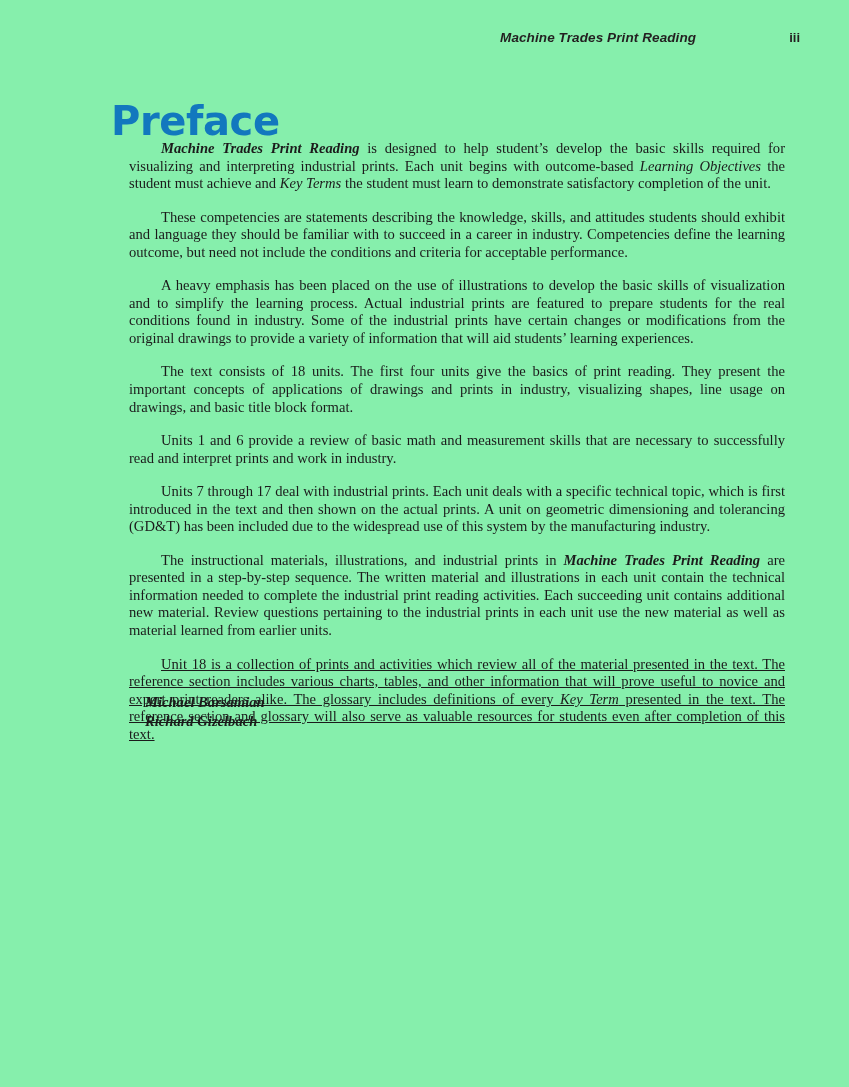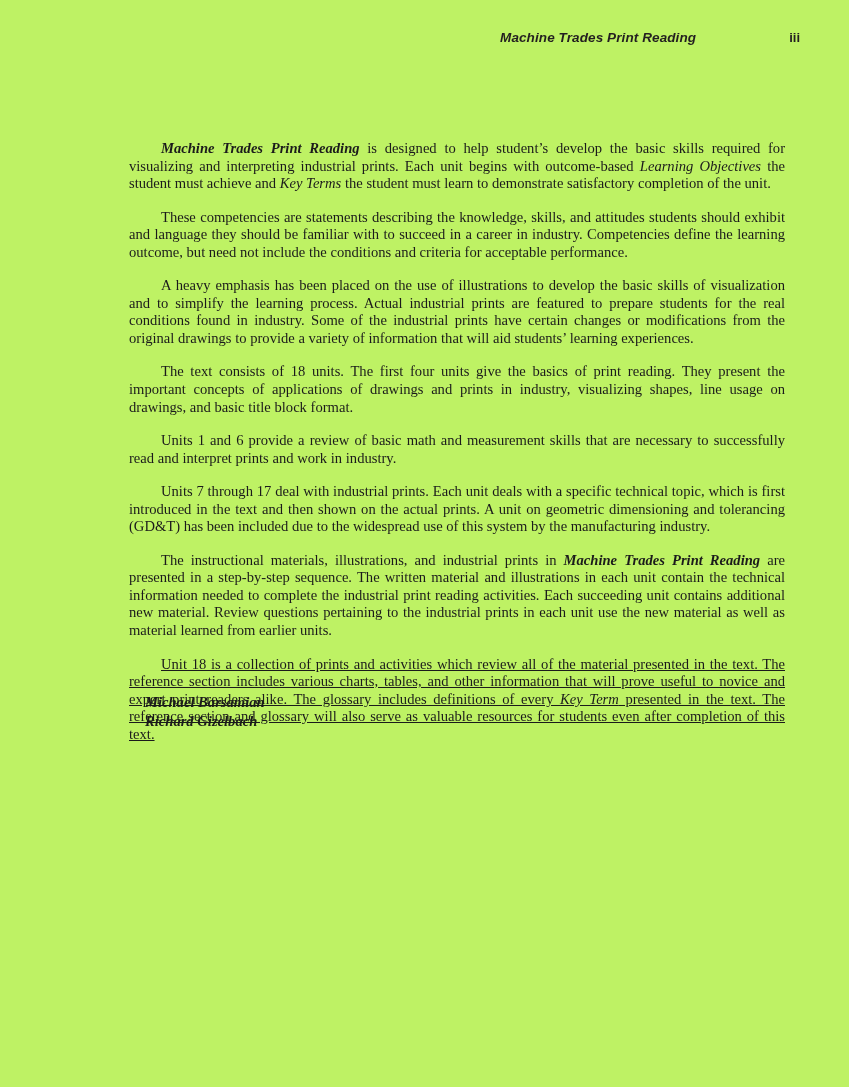--- a/index.html
+++ b/index.html
@@ -99,27 +99,28 @@
     line-height: 18.5px;
     font-weight: bold;
     color: #1b1b1b;
     white-space: nowrap;
     font-style: italic;
   }
 </style>
 </head>
 <body>
 
-<div class="page" style="width: 849px; height: 1087px; background: #bef264; color: rgb(27, 27, 27);">
+<div class="page" style="width: 849px; height: 1087px; background: #86efac; color: rgb(27, 27, 27);">
 
   <div class="running-head">
     <span class="running-head-title">Machine Trades Print Reading</span>
     <span class="running-head-folio">iii</span>
   </div>
 
+  <h1 class="chapter-title" style="color: rgb(18, 120, 190);">Preface</h1>
 
   <div class="body-column">
       <p class="body-para"><strong>Machine Trades Print Reading</strong><span> is designed to help student’s develop the basic skills required for visualizing and interpreting industrial prints. Each unit begins with outcome-based </span><em>Learning Objectives</em><span> the student must achieve and </span><em>Key Terms</em><span> the student must learn to demonstrate satisfactory completion of the unit.</span></p>
       <p class="body-para"><span>These competencies are statements describing the knowledge, skills, and attitudes students should exhibit and language they should be familiar with to succeed in a career in industry. Competencies define the learning outcome, but need not include the conditions and criteria for acceptable performance.</span></p>
       <p class="body-para"><span>A heavy emphasis has been placed on the use of illustrations to develop the basic skills of visualization and to simplify the learning process. Actual industrial prints are featured to prepare students for the real conditions found in industry. Some of the industrial prints have certain changes or modifications from the original drawings to provide a variety of information that will aid students’ learning experiences.</span></p>
       <p class="body-para"><span>The text consists of 18 units. The first four units give the basics of print reading. They present the important concepts of applications of drawings and prints in industry, visualizing shapes, line usage on drawings, and basic title block format.</span></p>
       <p class="body-para"><span>Units 1 and 6 provide a review of basic math and measurement skills that are necessary to successfully read and interpret prints and work in industry.</span></p>
       <p class="body-para"><span>Units 7 through 17 deal with industrial prints. Each unit deals with a specific technical topic, which is first introduced in the text and then shown on the actual prints. A unit on geometric dimensioning and tolerancing (GD&amp;T) has been included due to the widespread use of this system by the manufacturing industry.</span></p>
       <p class="body-para"><span>The instructional materials, illustrations, and industrial prints in </span><strong>Machine Trades Print Reading</strong><span> are presented in a step-by-step sequence. The written material and illustrations in each unit contain the technical information needed to complete the industrial print reading activities. Each succeeding unit contains additional new material. Review questions pertaining to the industrial prints in each unit use the new material as well as material learned from earlier units.</span></p>
       <p class="body-para"><span>Unit 18 is a collection of prints and activities which review all of the material presented in the text. The reference section includes various charts, tables, and other information that will prove useful to novice and expert print readers alike. The glossary includes definitions of every </span><em>Key Term</em><span> presented in the text. The reference section and glossary will also serve as valuable resources for students even after completion of this text.</span></p>

